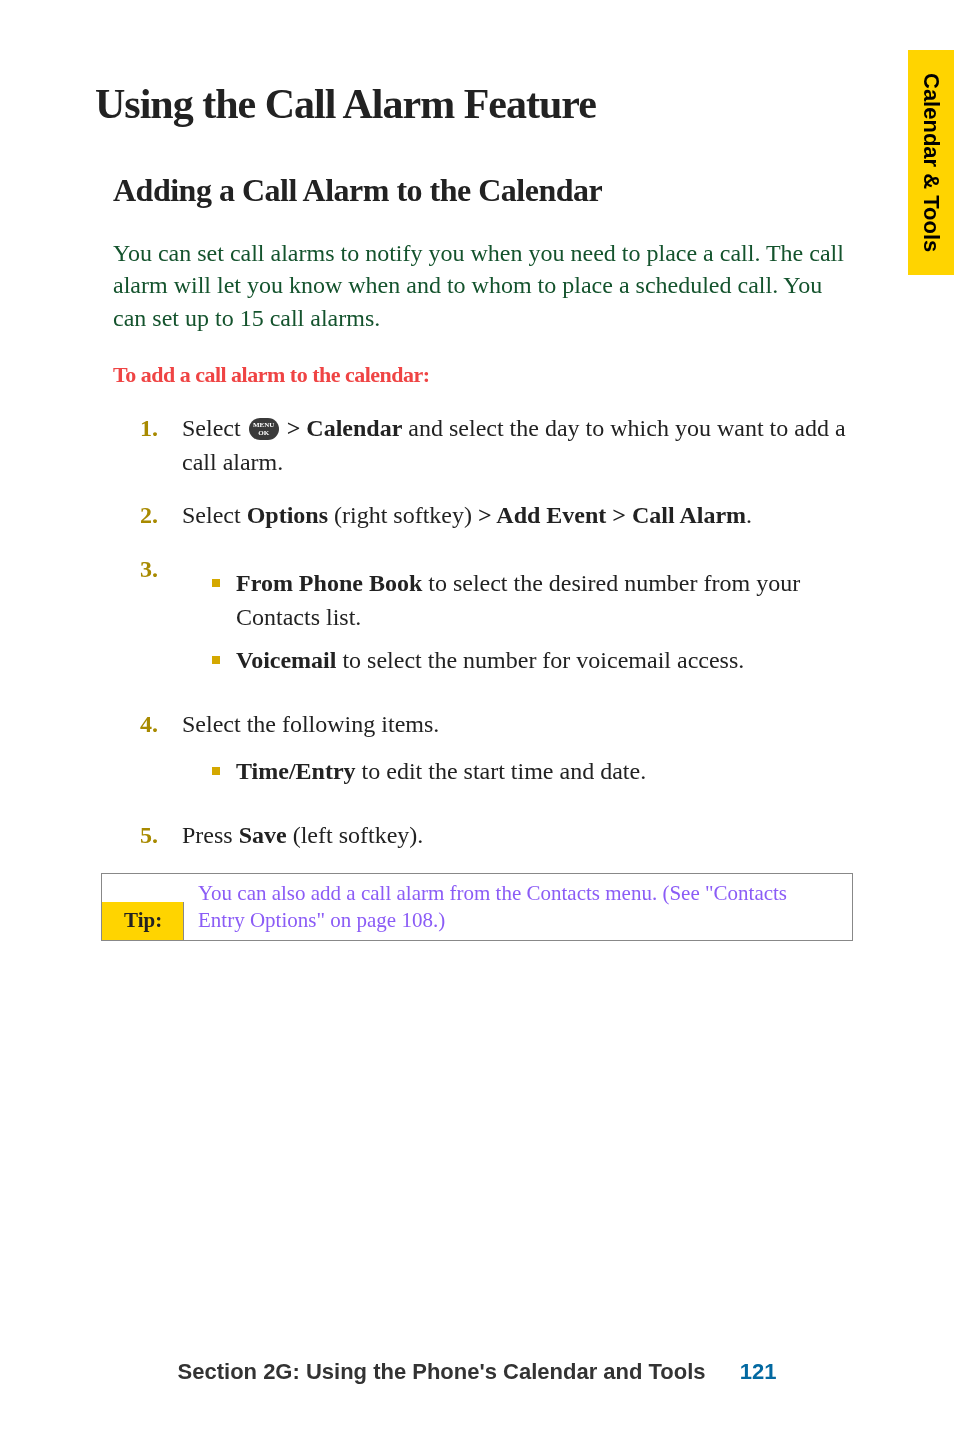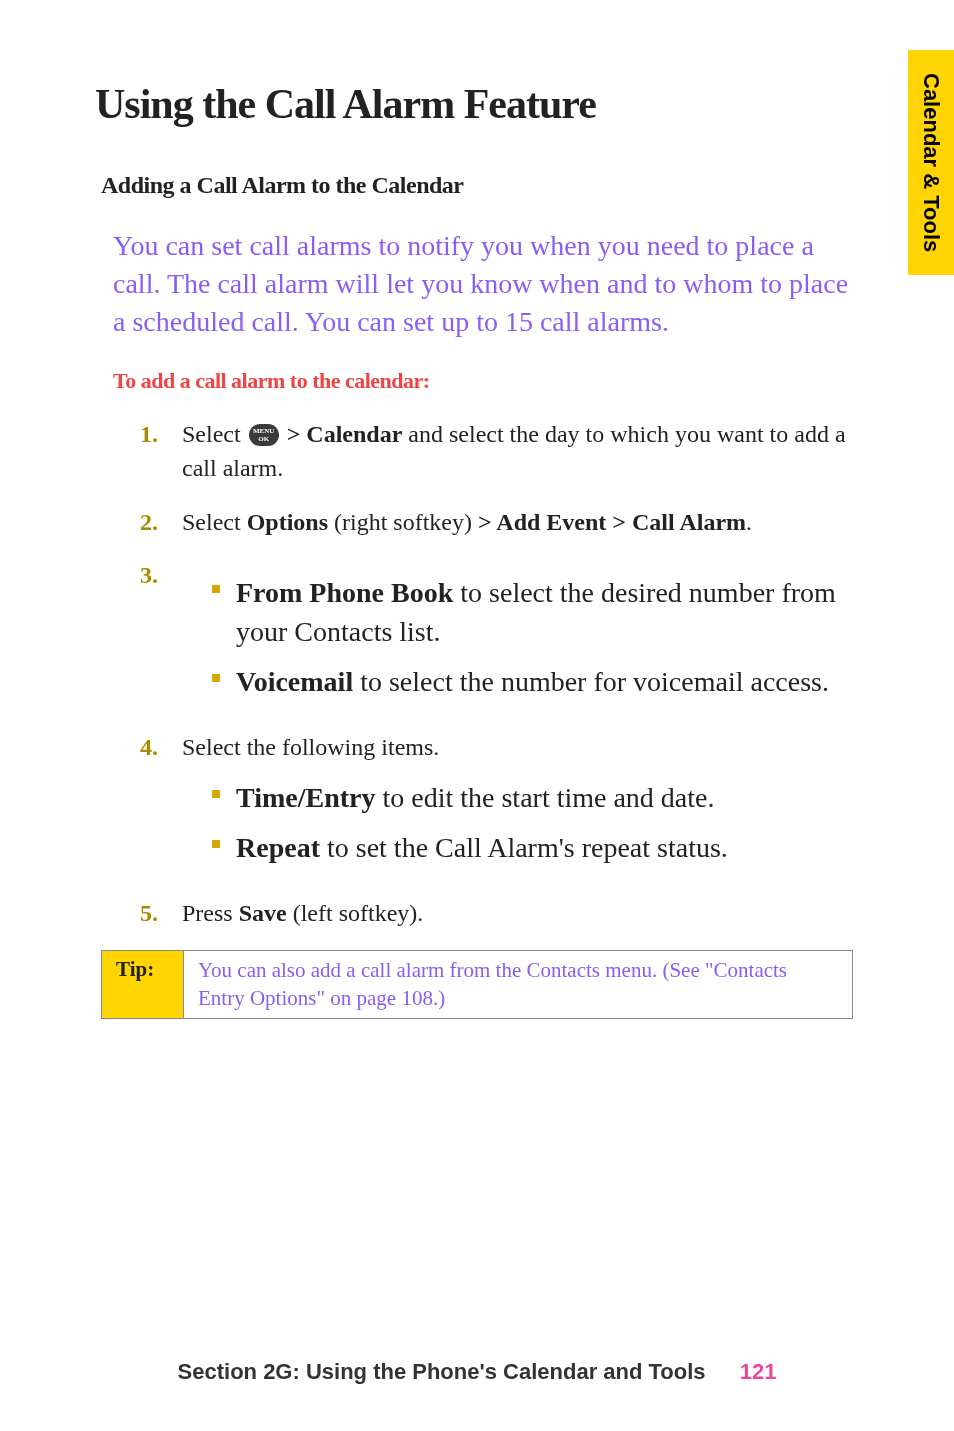--- a/index.html
+++ b/index.html
@@ -37,32 +37,32 @@
       padding: 80px 95px 0 95px;
       font-family: Liberation Serif, serif;
     }
     h1 {
       font-size: 42px;
       font-weight: bold;
       letter-spacing: -1px;
       margin-bottom: 44px;
     }
     h2 {
-      font-size: 24px;
+      font-size: 32px;
       font-weight: bold;
       letter-spacing: -0.5px;
-      margin-left: 6px;
+      margin-left: 18px;
       margin-bottom: 28px;
     }
     .intro {
-      font-size: 28px;
+      font-size: 24px;
       line-height: 1.35;
       margin-left: 18px;
       margin-bottom: 28px;
-      color: #8b5cf6;
+      color: #14532d;
     }
     .subhead {
       font-size: 22px;
       font-weight: bold;
       color: #ef4444;
       margin-left: 18px;
       margin-bottom: 24px;
       letter-spacing: -0.5px;
     }
     ol.steps {
@@ -86,21 +86,21 @@
     }
     ul.sub {
       list-style: none;
       margin-top: 14px;
       margin-left: 30px;
     }
     ul.sub li {
       display: flex;
       align-items: flex-start;
       margin-bottom: 10px;
-      font-size: 28px;
+      font-size: 24px;
       line-height: 1.4;
     }
     .bullet {
       width: 8px;
       height: 8px;
       background: #d4a800;
       margin-right: 16px;
       margin-top: 12px;
       flex-shrink: 0;
     }
@@ -125,43 +125,44 @@
       text-align: center;
     }
     .tip-box {
       display: flex;
       border: 1px solid #888;
       margin: 18px 6px 0 6px;
     }
     .tip-label {
       background: #ffd400;
       font-weight: bold;
-      padding: 6px 14px;
+      padding: 6px 22px;
       font-size: 21px;
       border-right: 1px solid #888;
       min-width: 82px;
+      margin-top: 28px;
     }
     .tip-text {
       padding: 6px 14px;
       font-size: 21px;
       line-height: 1.3;
       color: #8b5cf6;
     }
     .footer {
       position: absolute;
       bottom: 46px;
       left: 0;
       right: 0;
       text-align: center;
       font-size: 22px;
       font-weight: bold;
       color: #333;
     }
     .footer .pagenum {
-      color: #ec4899;
+      color: #0369a1;
       margin-left: 28px;
     }
     b { font-weight: bold; }
   </style>
 </head>
 <body>
 
 <div class="side-tab">
   <span>Calendar &amp; Tools</span>
 </div>
@@ -204,24 +205,20 @@
       </li>
       <li>
         <div class="step-num">4.</div>
         <div class="step-body">
           <div>Select the following items.</div>
           <ul class="sub">
             <li>
               <span class="bullet"></span>
               <span><b>Time/Entry</b> to edit the start time and date.</span>
             </li>
-            <li>
-              <span class="bullet"></span>
-              <span><b>Repeat</b> to set the Call Alarm's repeat status.</span>
-            </li>
           </ul>
         </div>
       </li>
       <li>
         <div class="step-num">5.</div>
         <div class="step-body">
           <div>Press <b>Save</b> (left softkey).</div>
         </div>
       </li>
     </ol>

